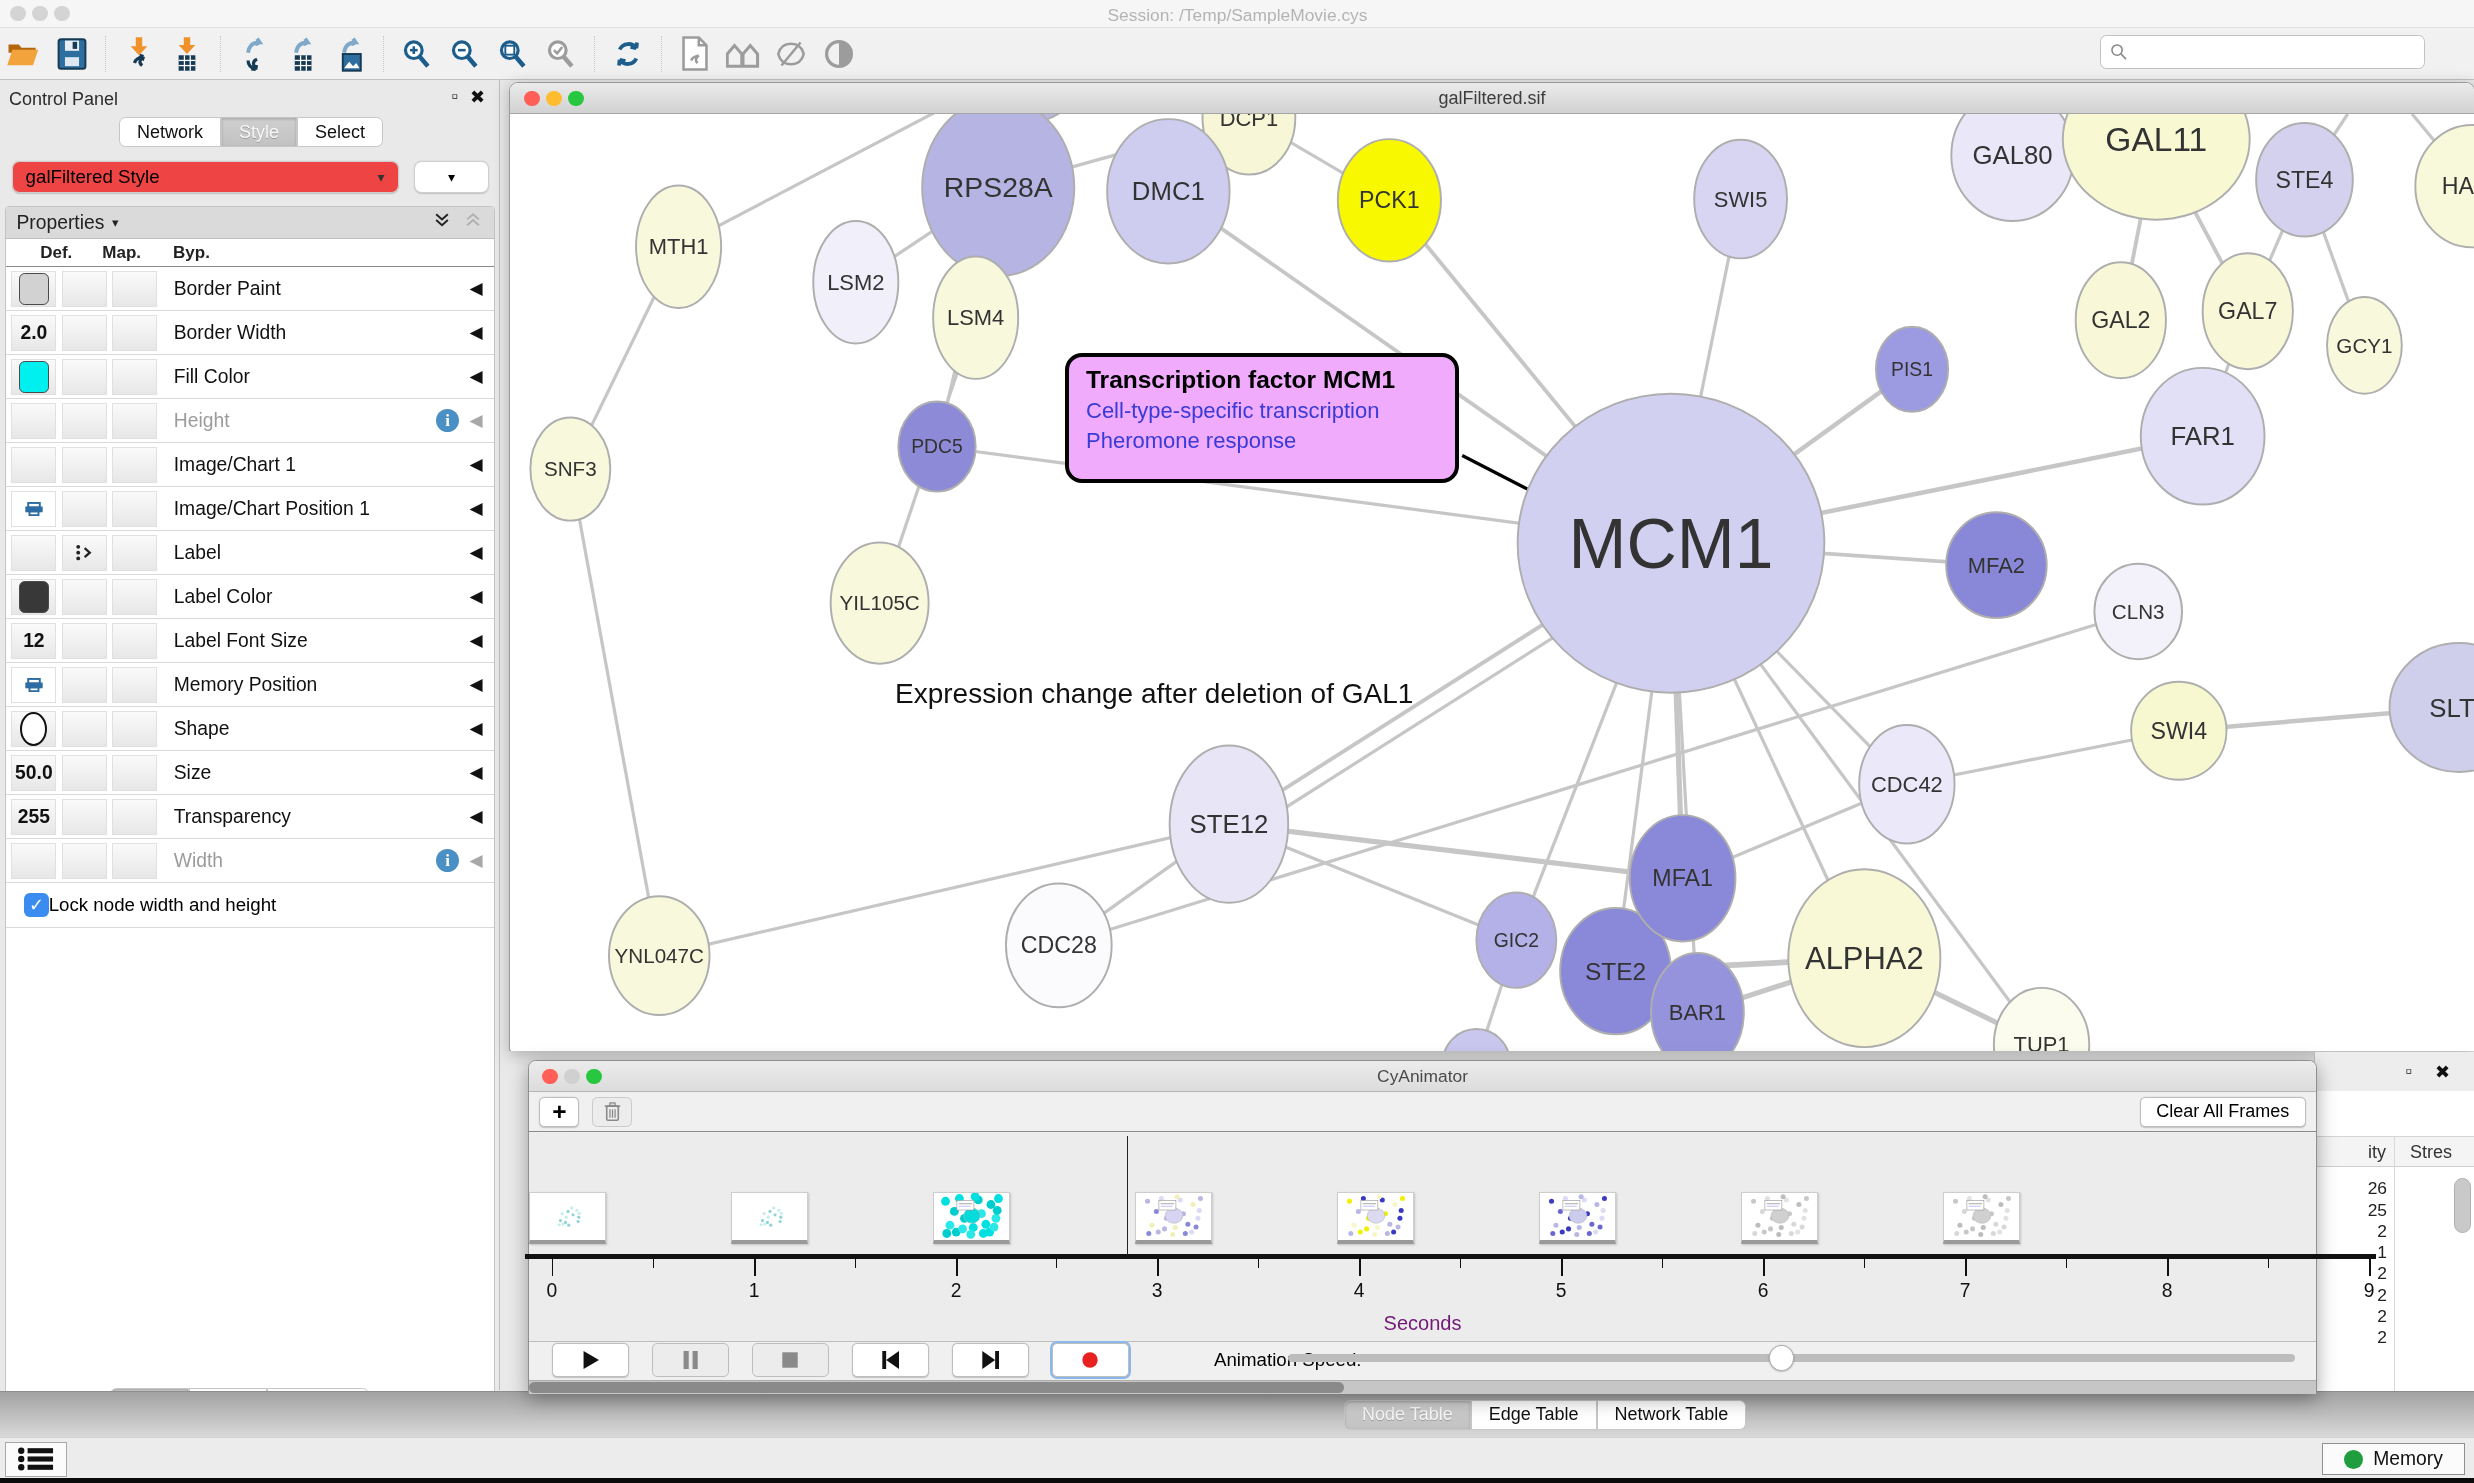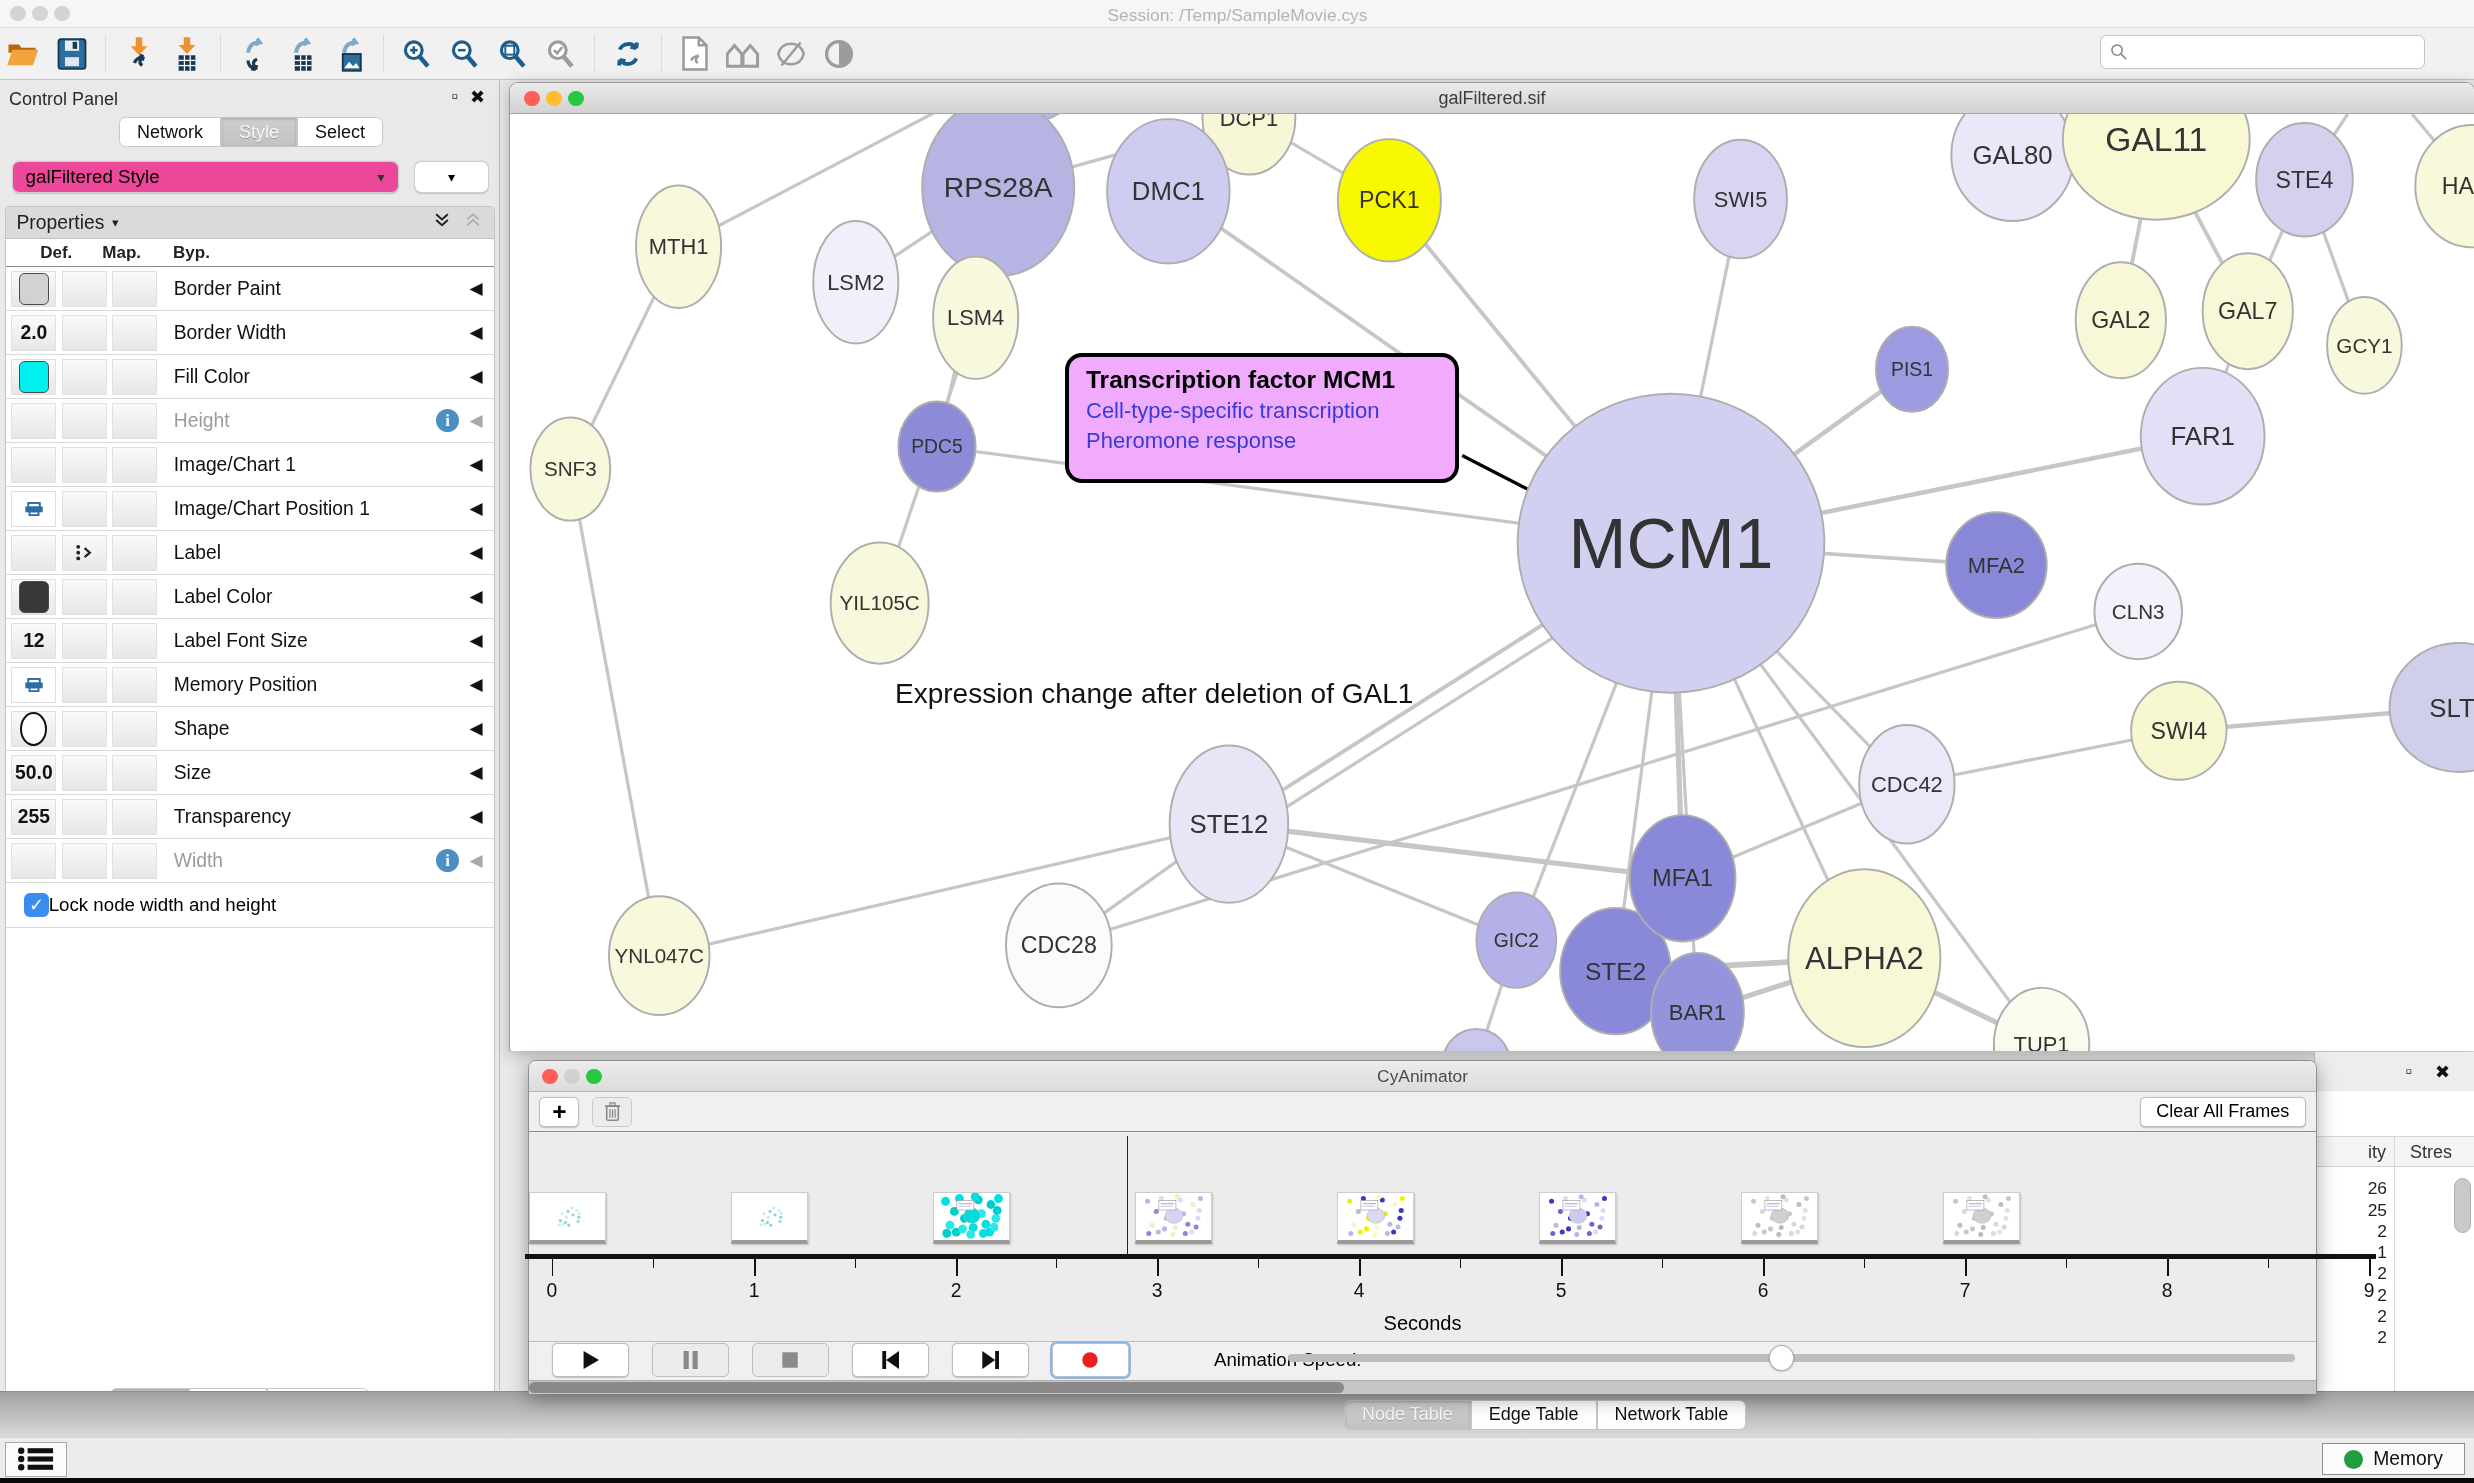--- a/index.html
+++ b/index.html
@@ -27,21 +27,21 @@
   #cp-title { left:9px; top:9px; font-size:18px; color:#2c2c2c; }
   .win-btn { font-size:18px; color:#111; top:6.4px; cursor:default; }
   .tabset { display:flex; }
   .tab { height:30px; padding:0 17px; display:flex; align-items:center; font-size:18px;
     background:#fff; border:1.3px solid #c6c6c6; border-left-width:0.6px; border-right-width:0.6px; color:#111; }
   .tab:first-child { border-radius:6.4px 0 0 6.4px; border-left-width:1.3px; }
   .tab:last-child { border-radius:0 6.4px 6.4px 0; border-right-width:1.3px; }
   .tab.sel { background:linear-gradient(#cfcfcf,#c2c2c2); color:#f8f8f8;
     text-shadow:0 0.6px 0.6px #9a9a9a; box-shadow:inset 0 1.3px 2.6px rgba(0,0,0,.2); }
   #cp-tabs { left:119px; top:37px; }
-  #style-combo { left:11.6px; top:81px; width:387px; height:32px; background:#ec4899; border:0.6px solid #cfcfcf;
+  #style-combo { left:11.6px; top:81px; width:387px; height:32px; background:#ef4444; border:0.6px solid #cfcfcf;
     border-radius:7.7px; box-shadow:0 0.6px 1.3px rgba(0,0,0,.18); display:flex; align-items:center;
     padding:0 13px; font-size:18.7px; }
   #style-combo .arrow { margin-left:auto; font-size:14px; color:#333; }
   #style-menu-btn { left:414px; top:81px; width:75px; height:32px; background:#fff; border:0.6px solid #cfcfcf;
     border-radius:7.7px; box-shadow:0 0.6px 1.3px rgba(0,0,0,.18); display:flex; align-items:center;
     justify-content:center; font-size:14px; }
   #prop-box { left:5.2px; top:126px; width:490px; height:1246px; background:#fff; border:0.6px solid #c4c4c4; border-radius:3.9px; overflow:hidden; }
   #prop-header { height:32px; background:#dadada; border-bottom:0.6px solid #c0c0c0; display:flex; align-items:center; padding:0 10.3px; font-size:19.3px; color:#222; }
   #prop-header .hdr-arrow { font-size:13px; margin-left:7.7px; }
   #prop-header .chev { margin-left:auto; }
@@ -116,21 +116,21 @@
     border:0.6px solid #bdbdbd; border-radius:5.2px; box-shadow:0 0.6px 1.3px rgba(0,0,0,.2); font-size:18px;
     display:flex; align-items:center; }
   #cy-sep { left:0; top:70px; width:100%; height:0; border-top:1.9px solid #8a8a8a; }
   #frames-strip { left:0; top:72px; width:100%; height:209px; background:#ececec; border-bottom:0.6px solid #bdbdbd; }
   .thumb { position:absolute; top:59px; width:77px; height:52px; background:#fff; border:0.6px solid #cdcdcd;
     border-bottom:4.5px solid #9a9a9a; box-shadow:1.3px 1.3px 1.9px rgba(0,0,0,.18); }
   #axis { position:absolute; left:-3.9px; top:121px; width:1851px; height:4.5px; background:#111; }
   .tickM { position:absolute; top:126px; width:1.9px; height:17px; background:#111; }
   .tickm { position:absolute; top:126px; width:1.3px; height:9px; background:#111; }
   .ticknum { position:absolute; top:147px; width:39px; margin-left:-19.3px; text-align:center; font-size:19.3px; color:#111; }
-  #seconds-label { position:absolute; top:179px; width:100%; text-align:center; font-size:20px; color:#000000; }
+  #seconds-label { position:absolute; top:179px; width:100%; text-align:center; font-size:20px; color:#701a75; }
   #playhead { position:absolute; left:596px; top:2.6px; width:1.3px; height:119px; background:#222; }
   #cy-controls { left:0; top:280px; width:100%; height:37px; display:flex; align-items:center; }
   .pb-btn { width:77px; height:34px; border-radius:5.2px; border:0.6px solid #bdbdbd; display:flex;
     align-items:center; justify-content:center; margin-left:23px; }
   .pb-white { background:#fff; box-shadow:0 0.6px 1.3px rgba(0,0,0,.2); }
   .pb-gray { background:#ececec; }
   #record-btn { outline:2.6px solid #8ab8e8; outline-offset:0.6px; }
   #speed-label { font-size:18.7px; margin-left:85px; }
   #speed-track { position:absolute; left:759px; top:293px; width:1007px; height:7.7px; background:#bdbdbd; border-radius:3.9px; }
   #speed-knob { position:absolute; top:-9px; width:24.5px; height:26px; background:#fff; border:0.6px solid #b0b0b0;

